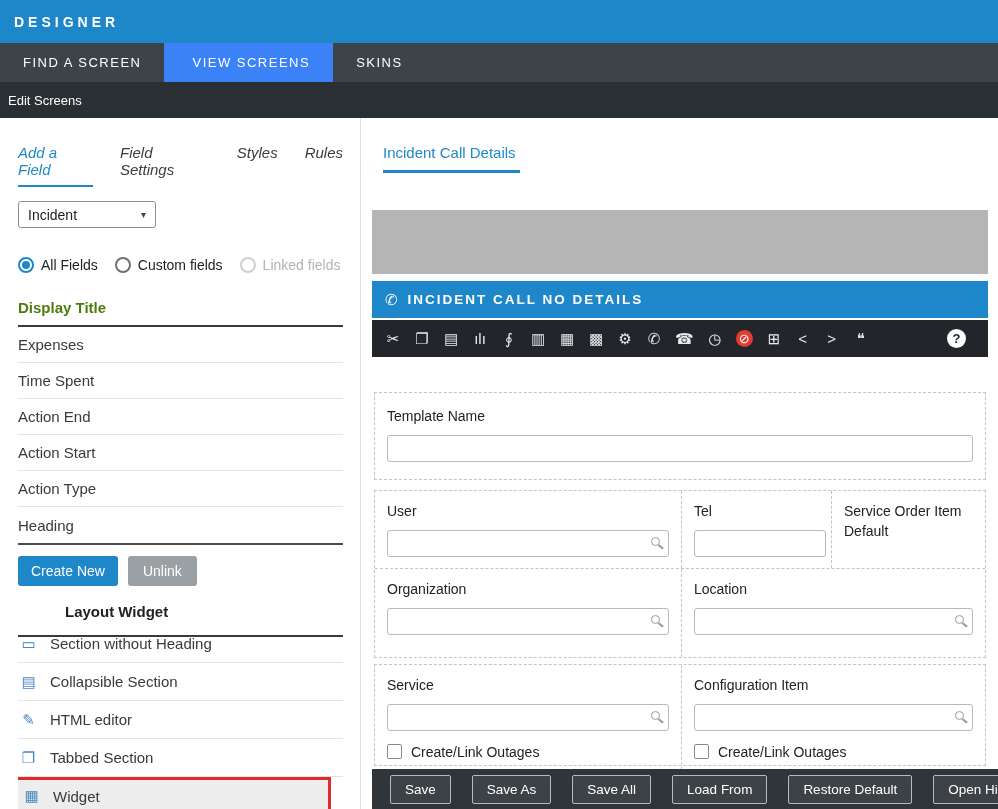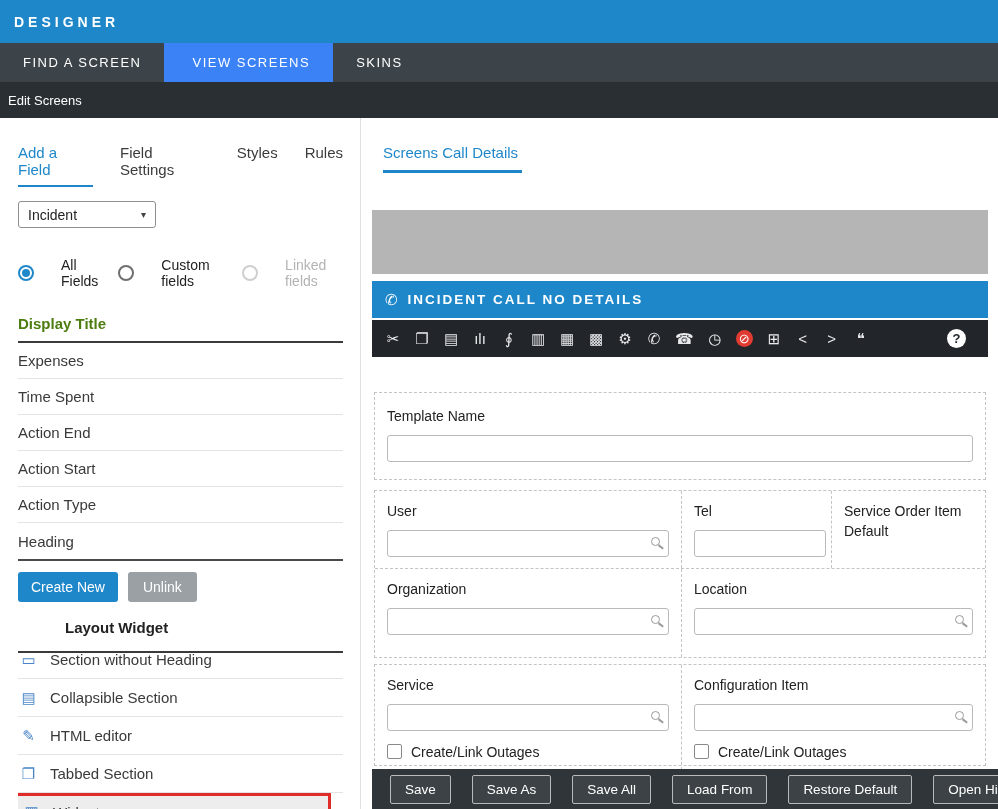--- a/index.html
+++ b/index.html
@@ -15,29 +15,29 @@
   .nav-tab.active { background:#3b82f6;padding-left:28px; }
 
   .editbar { height:36px; background:#2a2f33; color:#fff; font-size:13px; display:flex; align-items:center; padding-left:8px; }
 
   .content { position:absolute; top:118px; left:0; right:0; bottom:0; }
 
   
   .sidebar { position:absolute; left:0; top:0; width:361px; height:100%; background:#fff; border-right:1px solid #e0e0e0; overflow:hidden; }
   .sidebar-inner { padding:26px 17px 0 18px; }
   .side-tabs { display:flex; gap:27px; font-size:15px; color:#3c3c3c; }
-  .side-tab { padding-bottom:7px; cursor:pointer; }
+  .side-tab { padding-bottom:7px; cursor:pointer;font-style:italic; }
   .side-tab.active { color:#1e87c9; border-bottom:2px solid #1e87c9; }
 
   .entity-select { margin-top:14px; width:138px; height:27px; border:1px solid #8f8f8f; border-radius:3px;
     display:flex; align-items:center; justify-content:space-between; padding:0 9px; font-size:14px; color:#222; cursor:pointer; background:#fff; }
   .entity-select .chev { font-size:10px; color:#444; }
 
   .filters { display:flex; gap:17px; margin-top:29px; align-items:center; font-size:14px; color:#222; }
-  .filter { display:flex; align-items:center; cursor:pointer;gap:20px; }
+  .filter { display:flex; align-items:center; cursor:pointer; }
   .filter.disabled { color:#b3b3b3; cursor:default; }
   .radio { width:16px; height:16px; border-radius:50%; border:2px solid #6f6f6f; display:inline-block; position:relative; margin-right:7px; flex:none; }
   .radio.selected { border-color:#1e87c9; }
   .radio.selected::after { content:''; position:absolute; left:2px; top:2px; right:2px; bottom:2px; background:#1e87c9; border-radius:50%; }
   .radio.disabled { border-color:#cfcfcf; }
 
   .fields-header { margin-top:26px; font-size:15px; font-weight:bold; color:#4d7c0f; padding-bottom:9px; border-bottom:2px solid #3a3a3a; }
   .fields-list { border-bottom:2px solid #4a4a4a; }
   .field-row { height:36px; display:flex; align-items:center; font-size:15px; color:#3a3a3a; border-bottom:1px solid #e4e4e4; cursor:pointer; }
   .field-row:last-child { border-bottom:none; }
@@ -184,21 +184,21 @@
             <span>Widget</span>
           </div>
 
         </div>
 
       </div>
     </div>
 
     <div class="main">
 
-      <div class="main-tab">Screens Call Details</div>
+      <div class="main-tab">Incident Call Details</div>
 
       <div class="banner"></div>
 
       <div class="panel-head">
         <span class="pico">✆</span>
         <span class="ptitle">INCIDENT CALL NO DETAILS</span>
       </div>
 
       <div class="toolbar">
         <span class="ticon">✂</span>

